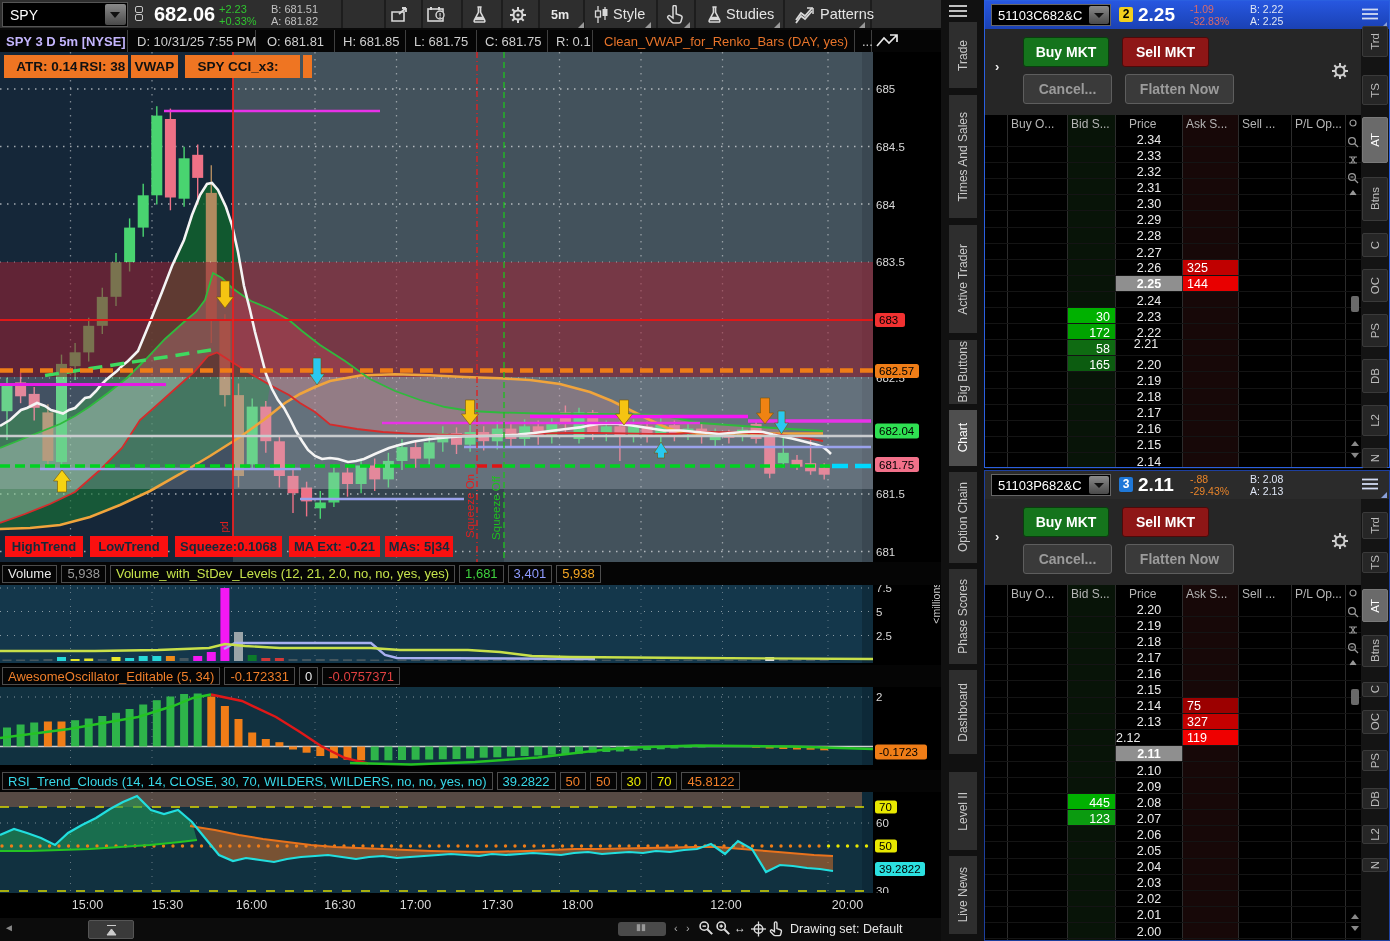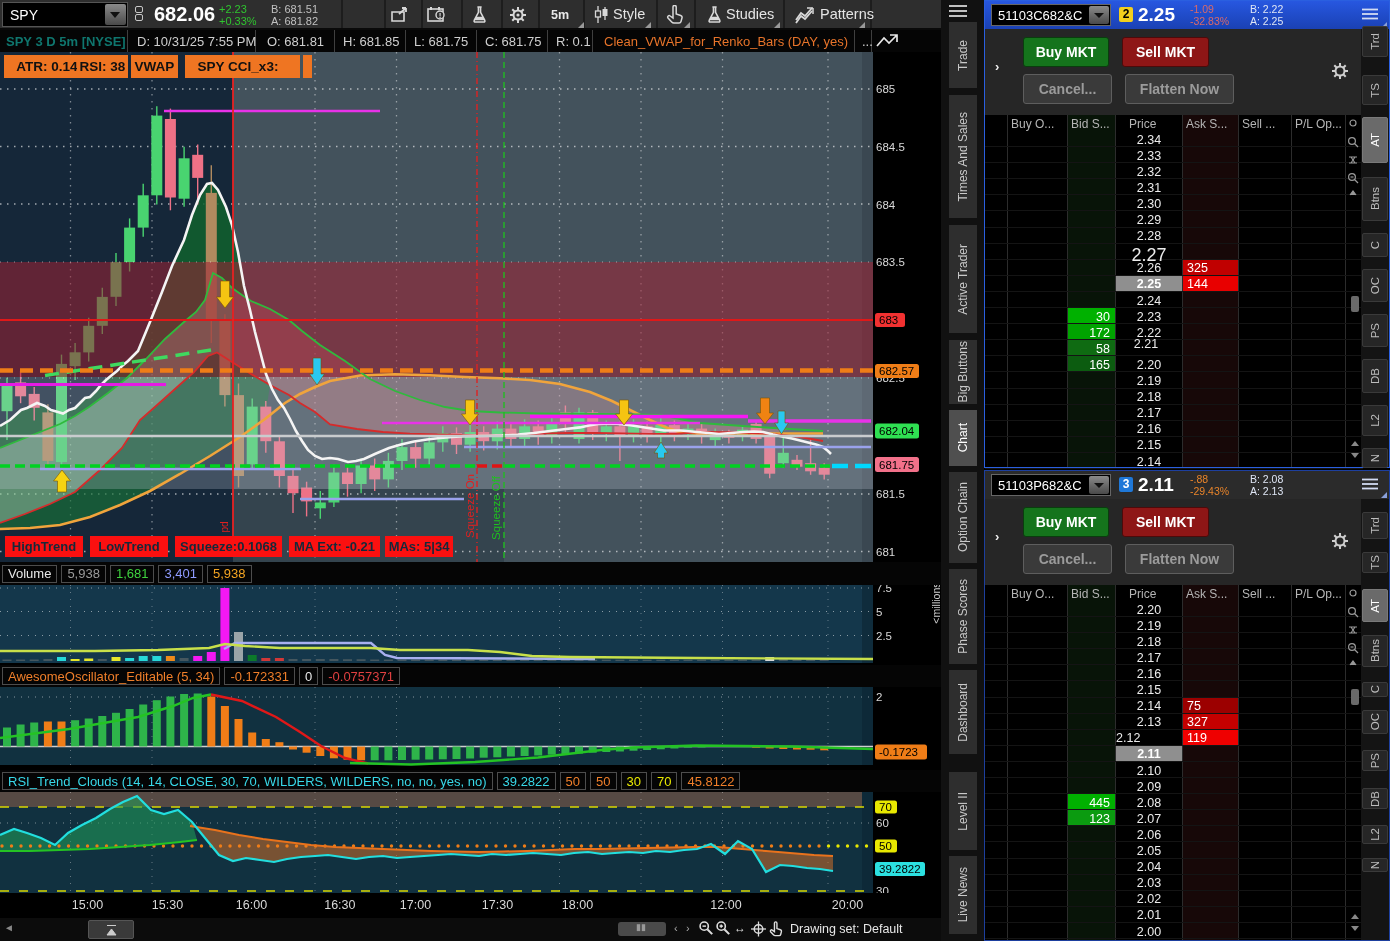--- a/index.html
+++ b/index.html
@@ -563,21 +563,21 @@
     </svg>
 <span class="abs" style="left:820px;top:6px;color:#e4e4e4;font-size:14.5px">Patterns</span>
 <div class="abs" style="left:578px;top:22px;width:0;height:0;border-left:6px solid transparent;border-bottom:6px solid #999"></div>
 <div class="abs" style="left:645px;top:22px;width:0;height:0;border-left:6px solid transparent;border-bottom:6px solid #999"></div>
 <div class="abs" style="left:684px;top:22px;width:0;height:0;border-left:6px solid transparent;border-bottom:6px solid #999"></div>
 <div class="abs" style="left:774px;top:22px;width:0;height:0;border-left:6px solid transparent;border-bottom:6px solid #999"></div>
 <div class="abs" style="left:859px;top:22px;width:0;height:0;border-left:6px solid transparent;border-bottom:6px solid #999"></div>
 </div>
 <div class="abs" style="left:0;top:30px;width:941px;height:22px;background:#050505">
 <div class="cell" style="left:2px;width:126px;border-right:1px solid #3f3f3f;padding-left:4px">
-      <b style="color:#0f766e">SPY 3 D 5m [NYSE]</b>
+      <b style="color:#c4b5fd">SPY 3 D 5m [NYSE]</b>
     </div>
 <div class="cell" style="left:133px;width:123px;border-right:1px solid #3f3f3f;padding-left:4px">D: 10/31/25 7:55 PM</div>
 <div class="cell" style="left:263px;width:72px;border-right:1px solid #3f3f3f;padding-left:4px">O: 681.81</div>
 <div class="cell" style="left:339px;width:67px;border-right:1px solid #3f3f3f;padding-left:4px">H: 681.85</div>
 <div class="cell" style="left:410px;width:67px;border-right:1px solid #3f3f3f;padding-left:4px">L: 681.75</div>
 <div class="cell" style="left:481px;width:67px;border-right:1px solid #3f3f3f;padding-left:4px">C: 681.75</div>
 <div class="cell" style="left:552px;width:41px;border-right:1px solid #3f3f3f;padding-left:4px">R: 0.1</div>
 <div class="cell" style="left:600px;width:255px;border-right:1px solid #3f3f3f;padding-left:4px">
       <span style="color:#e8742a">Clean_VWAP_for_Renko_Bars (DAY, yes)</span>
     </div>
@@ -594,20 +594,21 @@
 <div class="obox" style="left:291px;top:55px;width:9px"></div>
 <div class="obox" style="left:303px;top:55px;width:9px"></div>
 <div class="rbox" style="left:5px;top:536px;width:78px">HighTrend</div>
 <div class="rbox" style="left:90px;top:536px;width:78px">LowTrend</div>
 <div class="rbox" style="left:175px;top:536px;width:107px">Squeeze:0.1068</div>
 <div class="rbox" style="left:289px;top:536px;width:91px">MA Ext: -0.21</div>
 <div class="rbox" style="left:385px;top:536px;width:68px">MAs: 5|34</div>
 <div class="lrow" style="left:0;top:562px;width:941px;height:23px;padding-left:2px">
 <span class="lbox" style="color:#e8e8e8">Volume</span>
 <span class="lbox" style="color:#9a9a9a">5,938</span>
+<span class="lbox" style="color:#c6e34c">Volume_with_StDev_Levels (12, 21, 2.0, no, no, yes, yes)</span>
 <span class="lbox" style="color:#3fd23f">1,681</span>
 <span class="lbox" style="color:#8f9bff">3,401</span>
 <span class="lbox" style="color:#f5a623">5,938</span>
 </div>
 <div class="lrow" style="left:0;top:665px;width:941px;height:22px;padding-left:2px">
 <span class="lbox" style="color:#f07f2a">AwesomeOscillator_Editable (5, 34)</span>
 <span class="lbox" style="color:#f07f2a">-0.172331</span>
 <span class="lbox" style="color:#e8e8e8">0</span>
 <span class="lbox" style="color:#e04040">-0.0757371</span>
 </div>
@@ -764,21 +765,21 @@
       <span class="abs" style="left:131px;top:49.7px;width:66px;text-align:center;color:#ececec;font-size:12.5px">2.32</span>
       <div class="abs" style="left:0;top:64.3px;width:378px;height:16.1px;border-bottom:1px solid #141414"></div>
       <span class="abs" style="left:131px;top:65.8px;width:66px;text-align:center;color:#ececec;font-size:12.5px">2.31</span>
       <div class="abs" style="left:0;top:80.4px;width:378px;height:16.1px;border-bottom:1px solid #141414"></div>
       <span class="abs" style="left:131px;top:81.9px;width:66px;text-align:center;color:#ececec;font-size:12.5px">2.30</span>
       <div class="abs" style="left:0;top:96.5px;width:378px;height:16.1px;border-bottom:1px solid #141414"></div>
       <span class="abs" style="left:131px;top:98.0px;width:66px;text-align:center;color:#ececec;font-size:12.5px">2.29</span>
       <div class="abs" style="left:0;top:112.6px;width:378px;height:16.1px;border-bottom:1px solid #141414"></div>
       <span class="abs" style="left:131px;top:114.1px;width:66px;text-align:center;color:#ececec;font-size:12.5px">2.28</span>
       <div class="abs" style="left:0;top:128.7px;width:378px;height:16.1px;border-bottom:1px solid #141414"></div>
-      <span class="abs" style="left:131px;top:130.2px;width:66px;text-align:center;color:#ececec;font-size:18px">2.27</span>
+      <span class="abs" style="left:131px;top:130.2px;width:66px;text-align:center;color:#ececec;font-size:13px">2.27</span>
       <div class="abs" style="left:0;top:144.8px;width:378px;height:16.1px;border-bottom:1px solid #141414"></div>
       <span class="abs" style="left:131px;top:146.3px;width:66px;text-align:center;color:#ececec;font-size:12.5px">2.26</span>
       <div class="abs" style="left:198px;top:144.8px;width:55px;height:15.1px;background:#c00000"></div>
       <span class="abs" style="left:202px;top:146.3px;color:#fff;font-size:12.5px">325</span>
       <div class="abs" style="left:0;top:160.9px;width:378px;height:16.1px;border-bottom:1px solid #141414"></div>
       <div class="abs" style="left:131px;top:160.9px;width:66px;height:15.1px;background:#8f8f8f"></div>
       <span class="abs" style="left:131px;top:162.4px;width:66px;text-align:center;color:#fff;font-size:12.5px;font-weight:bold">2.25</span>
       <div class="abs" style="left:198px;top:160.9px;width:55px;height:15.1px;background:#e80000"></div>
       <span class="abs" style="left:202px;top:162.4px;color:#fff;font-size:12.5px">144</span>
       <div class="abs" style="left:0;top:177.0px;width:378px;height:16.1px;border-bottom:1px solid #141414"></div>

